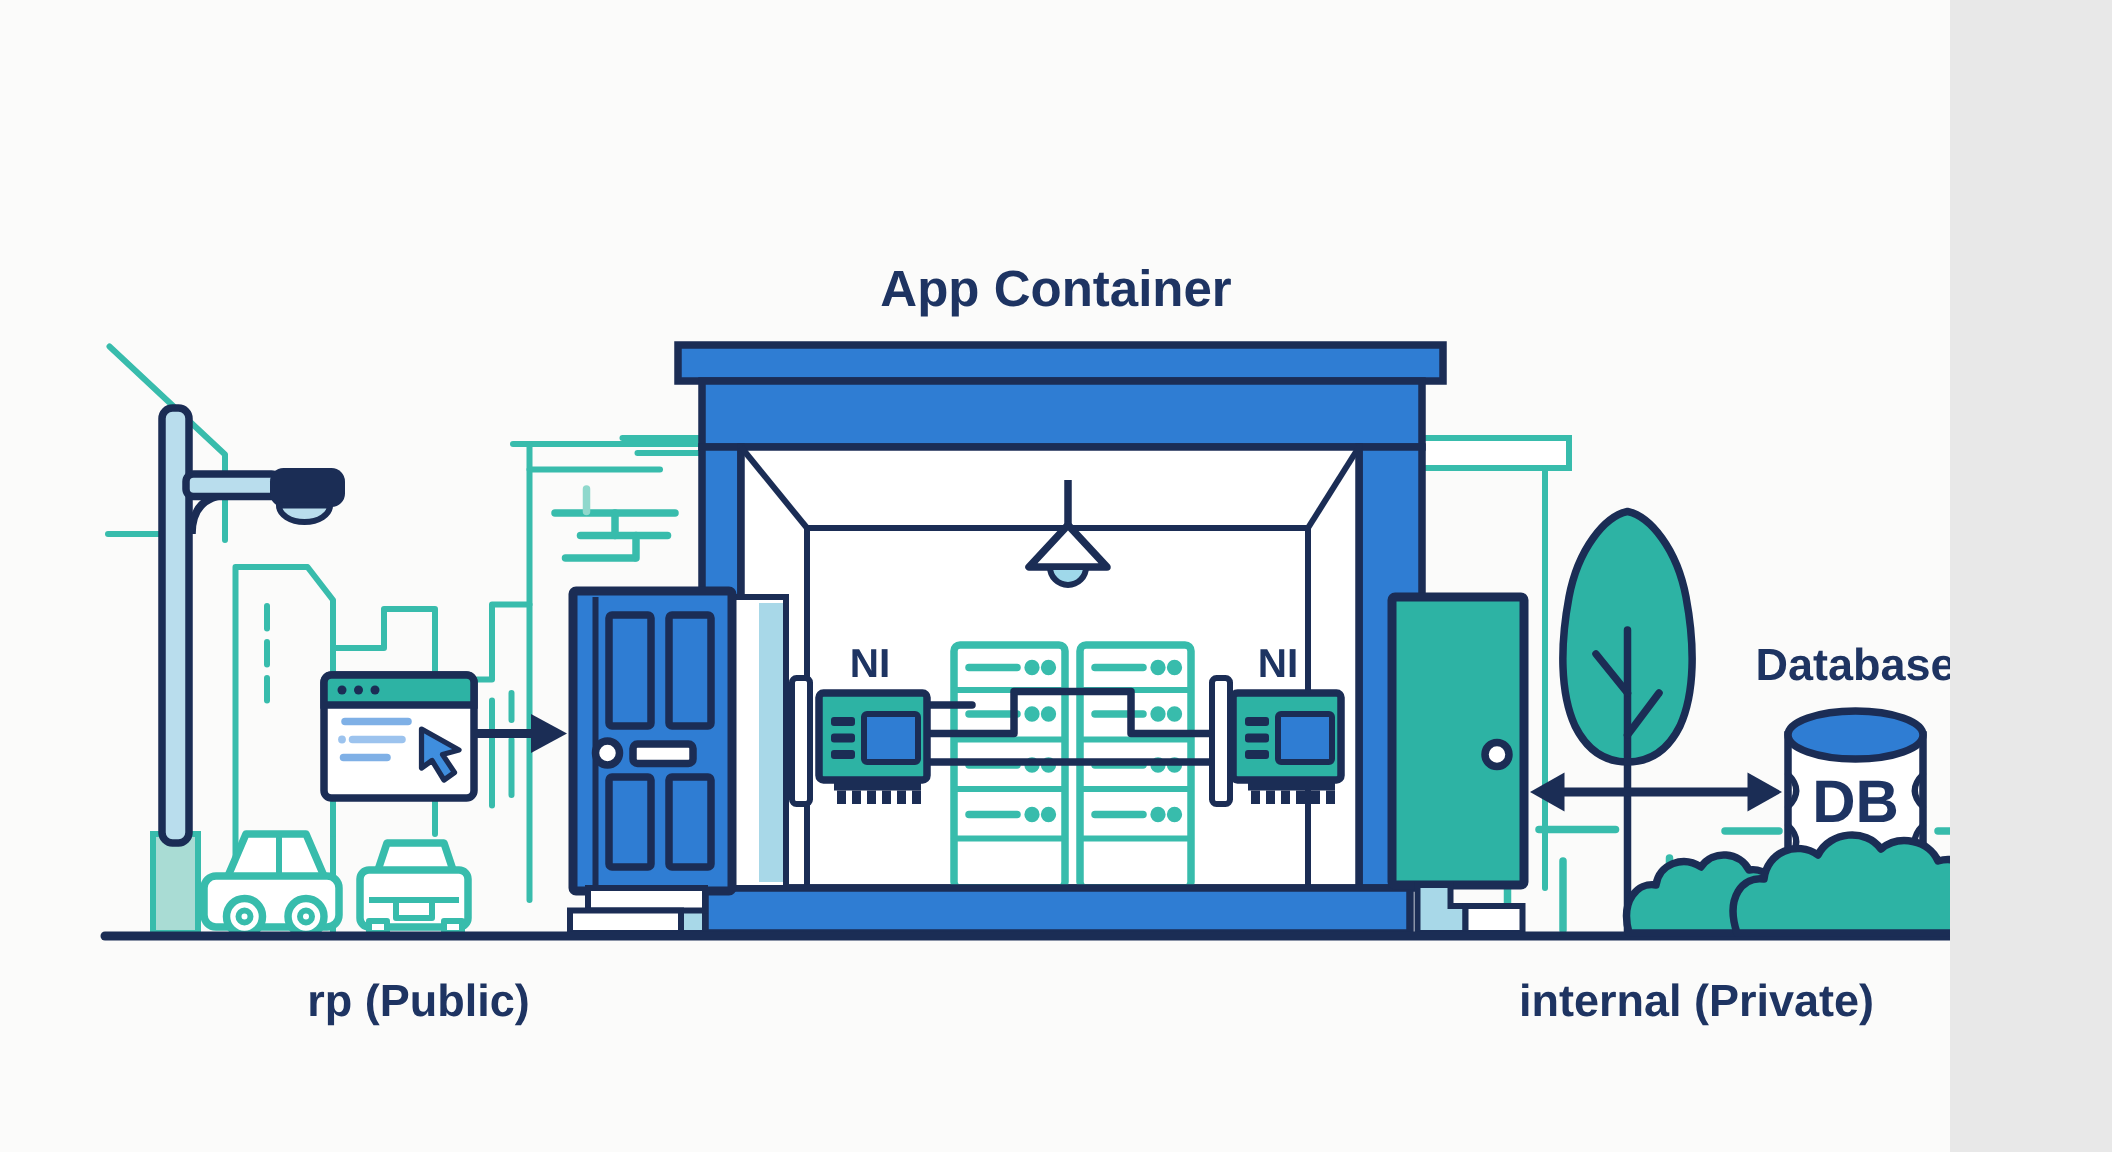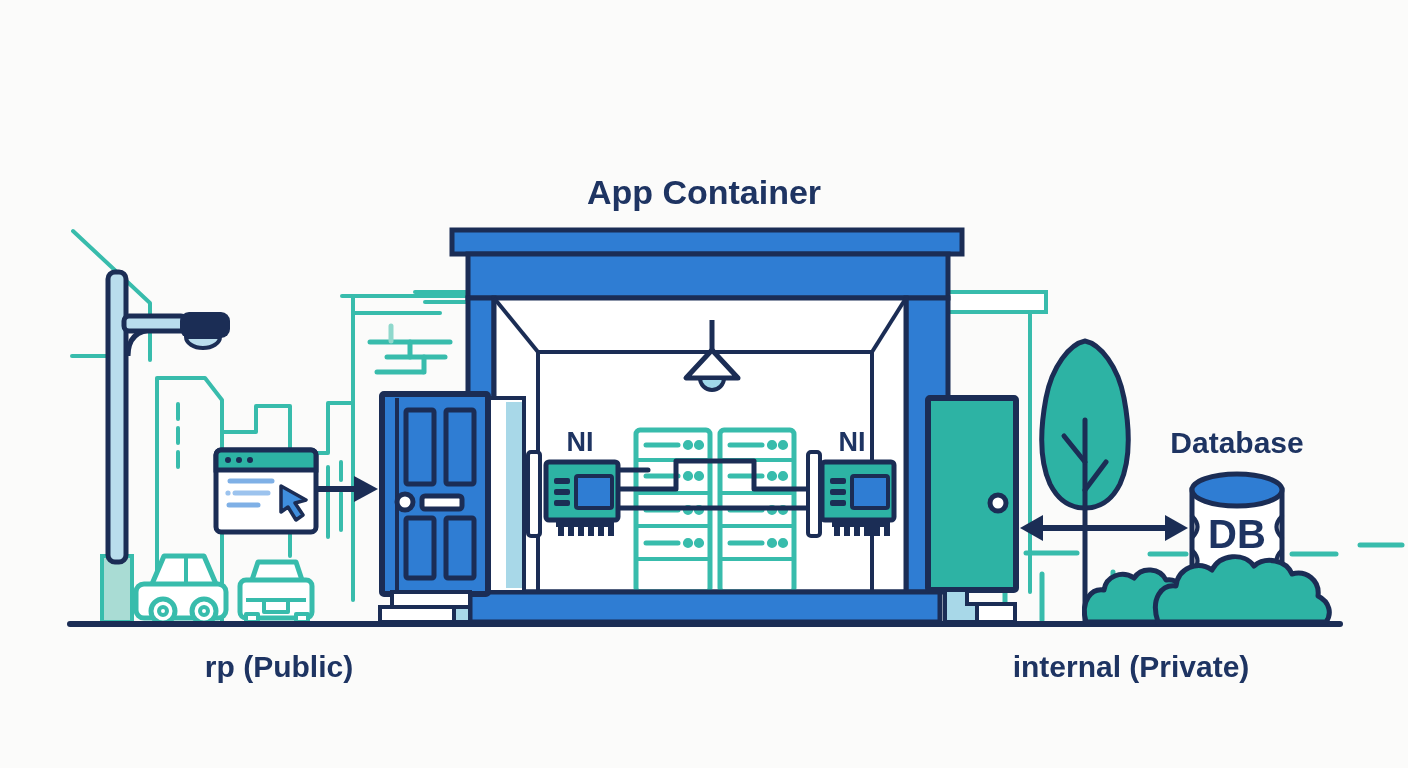--- a/index.html
+++ b/index.html
@@ -1,17 +1,17 @@
 <!DOCTYPE html>
 <html><head>
 <meta charset="utf-8">
 <style>
   html,body{margin:0;padding:0;background:#e8e8e8;}
   .canvas{
-    position:relative;width:1408px;height:768px;overflow:hidden;
+    position:relative;width:1300px;height:768px;overflow:hidden;
     background:#fbfbfa;
     font-family:"Liberation Sans", sans-serif;
   }
   .canvas svg{position:absolute;inset:0;}
   text{font-family:"Liberation Sans", sans-serif;font-weight:700;}
   .title-txt{font-size:34px;fill:#1e3462;}
   .net-txt{font-size:30px;fill:#1e3462;}
   .db-word{font-size:30px;fill:#1e3462;}
   .db-badge{font-size:40px;fill:#1e3462;}
   .ni-txt{font-size:27px;fill:#1e3462;}

